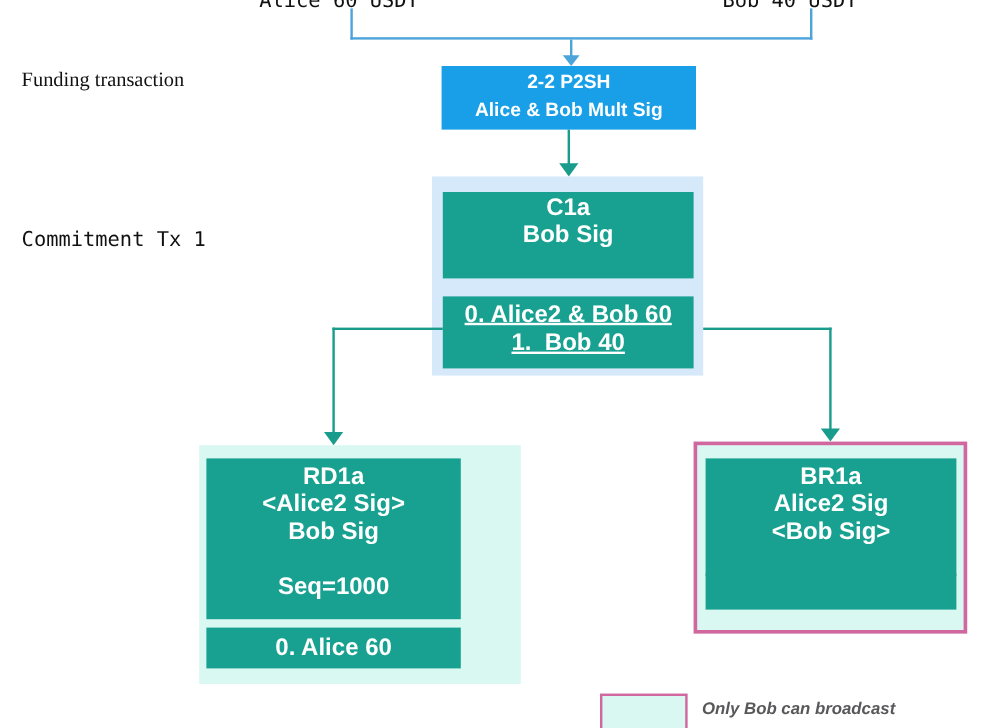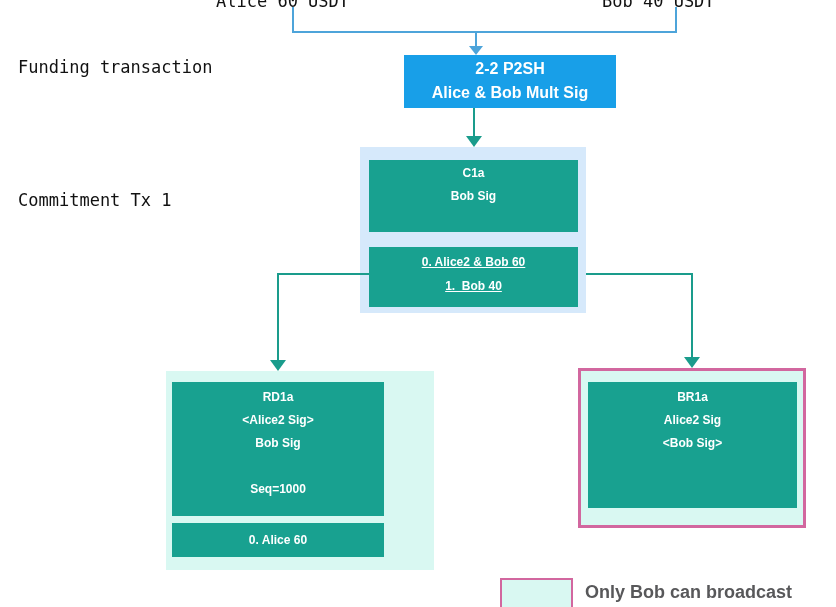--- a/index.html
+++ b/index.html
@@ -56,56 +56,57 @@
   .container-mint { background: var(--container-mint, #d9f8f2); }
   .pink-bordered {
     border: 3px solid var(--pink-border, #d2679f);
     box-sizing: border-box;
   }
   .teal-box {
     position: absolute;
     background: var(--teal, #18a190);
     color: #ffffff;
     font-weight: bold;
-    font-size: 12px;
+    font-size: 20px;
     text-align: center;
     box-sizing: border-box;
   }
   .teal-box .line { min-height: 23px; line-height: 23px; white-space: pre-wrap; }
   .teal-box .line24 { min-height: 24px; line-height: 24px; white-space: pre-wrap; }
 
   .legend-swatch {
     background: var(--container-mint, #d9f8f2);
     border: 2px solid var(--pink-border, #d2679f);
     box-sizing: border-box;
   }
   .legend-text {
-    font-size: 18px;
+    font-size: 14px;
     font-weight: bold;
     color: var(--legend-text, #58585a);
     white-space: nowrap;
+    font-style: italic;
   }
 </style>
 </head>
 <body>
 
 <div class="abs mono-label" style="left:216px; top:-9px;">Alice 60 USDT</div>
 <div class="abs mono-label" style="left:602px; top:-9px;">Bob 40 USDT</div>
 
 <div class="vline bracket" style="left:292px; top:7px; width:2px; height:26px;"></div>
 <div class="hline bracket" style="left:292px; top:31px; width:385px; height:2px;"></div>
 <div class="vline bracket" style="left:675px; top:7px; width:2px; height:26px;"></div>
 
 <div class="vline bracket" style="left:475px; top:33px; width:2px; height:14px;"></div>
 <div class="arrowhead blue" style="left:469px; top:46px;"></div>
 
-<div class="abs mono-label" style="left:18px; top:57px;">Funding transaction</div>
+<div class="abs mono-label" style="left:18px; top:57px;font-family:Liberation Serif, serif;">Funding transaction</div>
 <div class="abs mono-label" style="left:18px; top:190px;">Commitment Tx 1</div>
 
-<div class="abs funding-box" style="left:368px; top:55px; width:212px; height:53px;margin-left:36px;">
+<div class="abs funding-box" style="left:368px; top:55px; width:212px; height:53px;">
   <div>2-2 P2SH</div>
   <div>Alice &amp; Bob Mult Sig</div>
 </div>
 
 <div class="vline teal-line" style="left:473px; top:108px; width:2px; height:30px;"></div>
 <div class="arrowhead" style="left:466px; top:136px;"></div>
 
 <div class="abs container-blue" style="left:360px; top:147px; width:226px; height:166px;">
   <div class="teal-box" style="left:9px; top:13px; width:209px; height:72px; padding-top:2px;">
     <div class="line">C1a</div>

